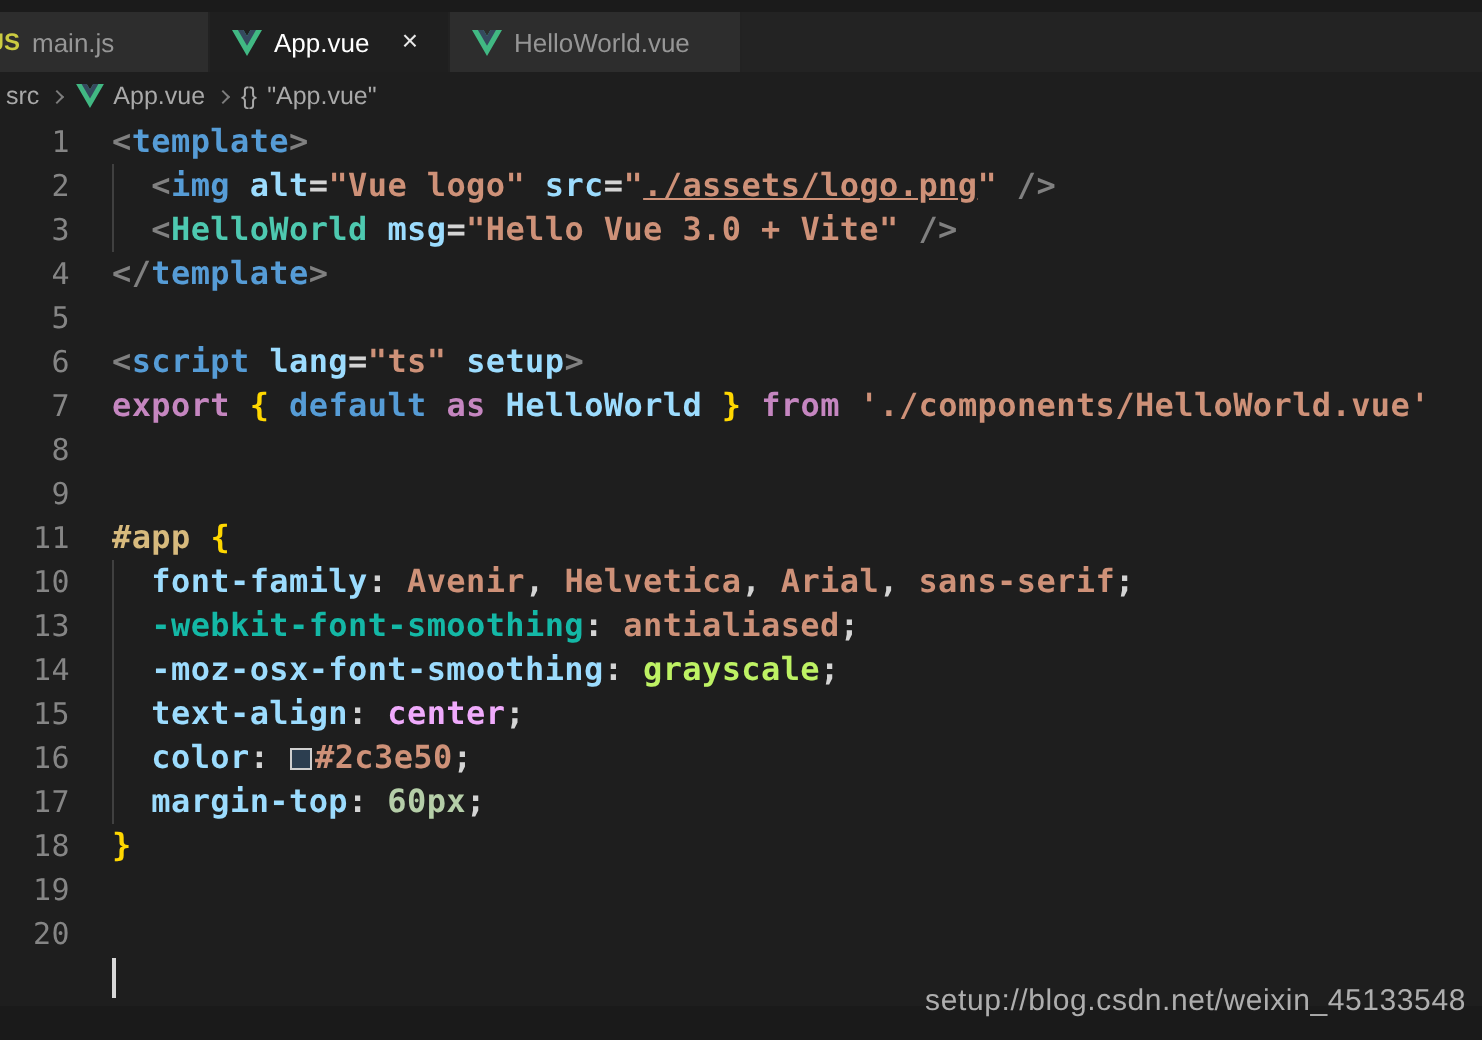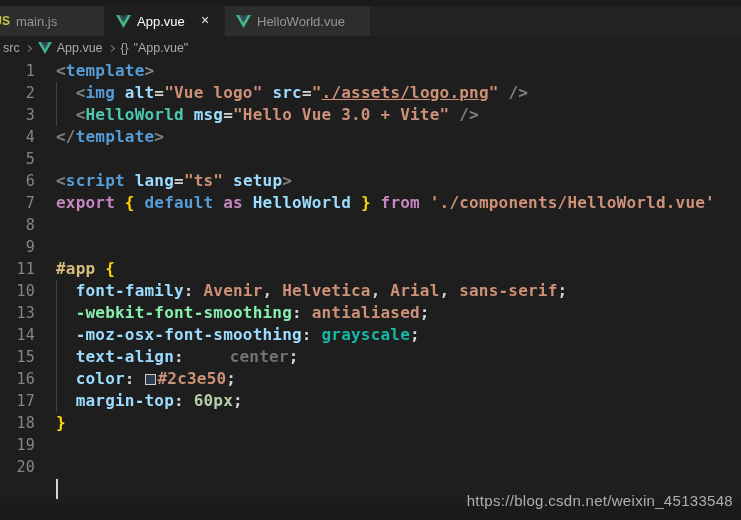--- a/index.html
+++ b/index.html
@@ -170,29 +170,29 @@
       <div class="row">
         <div class="num">11</div>
         <div class="code"><span style="color: rgb(215, 186, 125);">#app</span><span style="color: rgb(212, 212, 212);"> </span><span style="color: rgb(255, 215, 0);">{</span></div>
       </div>
       <div class="row guide">
         <div class="num">10</div>
         <div class="code"><span style="color: rgb(212, 212, 212);">  </span><span style="color: rgb(156, 220, 254);">font-family</span><span style="color: rgb(212, 212, 212);">: </span><span style="color: rgb(206, 145, 120);">Avenir</span><span style="color: rgb(212, 212, 212);">, </span><span style="color: rgb(206, 145, 120);">Helvetica</span><span style="color: rgb(212, 212, 212);">, </span><span style="color: rgb(206, 145, 120);">Arial</span><span style="color: rgb(212, 212, 212);">, </span><span style="color: rgb(206, 145, 120);">sans-serif</span><span style="color: rgb(212, 212, 212);">;</span></div>
       </div>
       <div class="row guide">
         <div class="num">13</div>
-        <div class="code"><span style="color: rgb(212, 212, 212);">  </span><span style="color: #86efac;">-webkit-font-smoothing</span><span style="color: rgb(212, 212, 212);">: </span><span style="color: rgb(206, 145, 120);">antialiased</span><span style="color: rgb(212, 212, 212);">;</span></div>
+        <div class="code"><span style="color: rgb(212, 212, 212);">  </span><span style="color: #14b8a6;">-webkit-font-smoothing</span><span style="color: rgb(212, 212, 212);">: </span><span style="color: rgb(206, 145, 120);">antialiased</span><span style="color: rgb(212, 212, 212);">;</span></div>
       </div>
       <div class="row guide">
         <div class="num">14</div>
-        <div class="code"><span style="color: rgb(212, 212, 212);">  </span><span style="color: rgb(156, 220, 254);">-moz-osx-font-smoothing</span><span style="color: rgb(212, 212, 212);">: </span><span style="color: #14b8a6; text-align: right;">grayscale</span><span style="color: rgb(212, 212, 212);">;</span></div>
+        <div class="code"><span style="color: rgb(212, 212, 212);">  </span><span style="color: rgb(156, 220, 254);">-moz-osx-font-smoothing</span><span style="color: rgb(212, 212, 212);">: </span><span style="color: #bef264; text-align: right;">grayscale</span><span style="color: rgb(212, 212, 212);">;</span></div>
       </div>
       <div class="row guide">
         <div class="num">15</div>
-        <div class="code"><span style="color: rgb(212, 212, 212);">  </span><span style="color: rgb(156, 220, 254);">text-align</span><span style="color: rgb(212, 212, 212);">: </span><span style="color: #737373; margin-left: 36px;">center</span><span style="color: rgb(212, 212, 212);">;</span></div>
+        <div class="code"><span style="color: rgb(212, 212, 212);">  </span><span style="color: rgb(156, 220, 254);">text-align</span><span style="color: rgb(212, 212, 212);">: </span><span style="color: #f0abfc;">center</span><span style="color: rgb(212, 212, 212);">;</span></div>
       </div>
       <div class="row guide">
         <div class="num">16</div>
         <div class="code"><span style="color: rgb(212, 212, 212);">  </span><span style="color: rgb(156, 220, 254);">color</span><span style="color: rgb(212, 212, 212);">: </span><span class="swatch" style="background: rgb(44, 62, 80);"></span><span style="color: rgb(206, 145, 120);">#2c3e50</span><span style="color: rgb(212, 212, 212);">;</span></div>
       </div>
       <div class="row guide">
         <div class="num">17</div>
         <div class="code"><span style="color: rgb(212, 212, 212);">  </span><span style="color: rgb(156, 220, 254);">margin-top</span><span style="color: rgb(212, 212, 212);">: </span><span style="color: rgb(181, 206, 168);">60px</span><span style="color: rgb(212, 212, 212);">;</span></div>
       </div>
       <div class="row">
@@ -202,14 +202,14 @@
       <div class="row">
         <div class="num">19</div>
       </div>
       <div class="row">
         <div class="num">20</div>
         <div class="code"></div>
       </div>
     </div>
   <div class="bottom-strip"></div>
   <div class="cursor"></div>
-  <div class="watermark">https://blog.csdn.net/weixin_45133548</div>
+  <div class="watermark">setup://blog.csdn.net/weixin_45133548</div>
 </div>
 
 </body></html>

